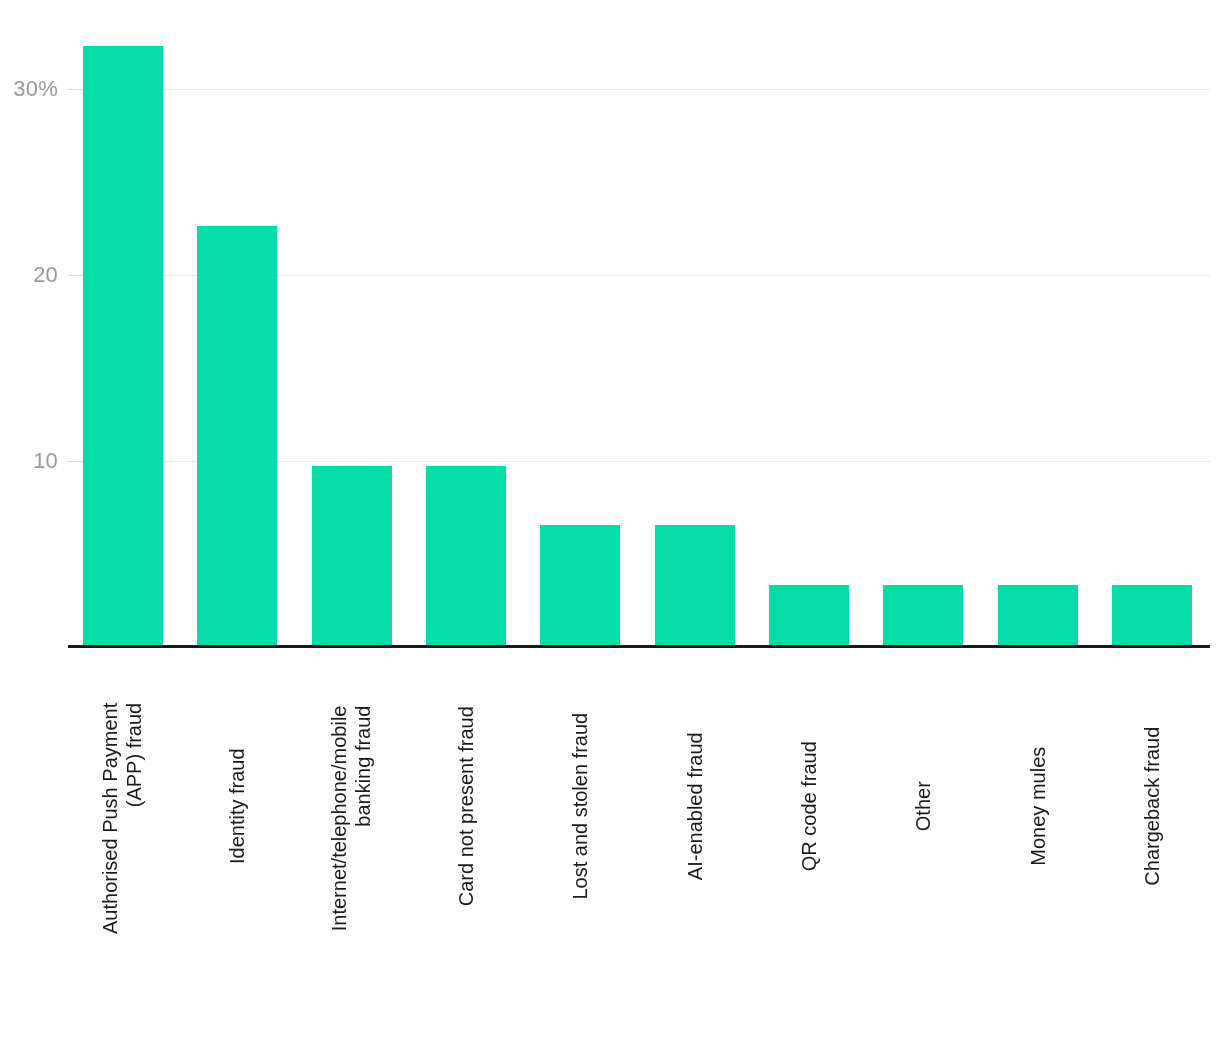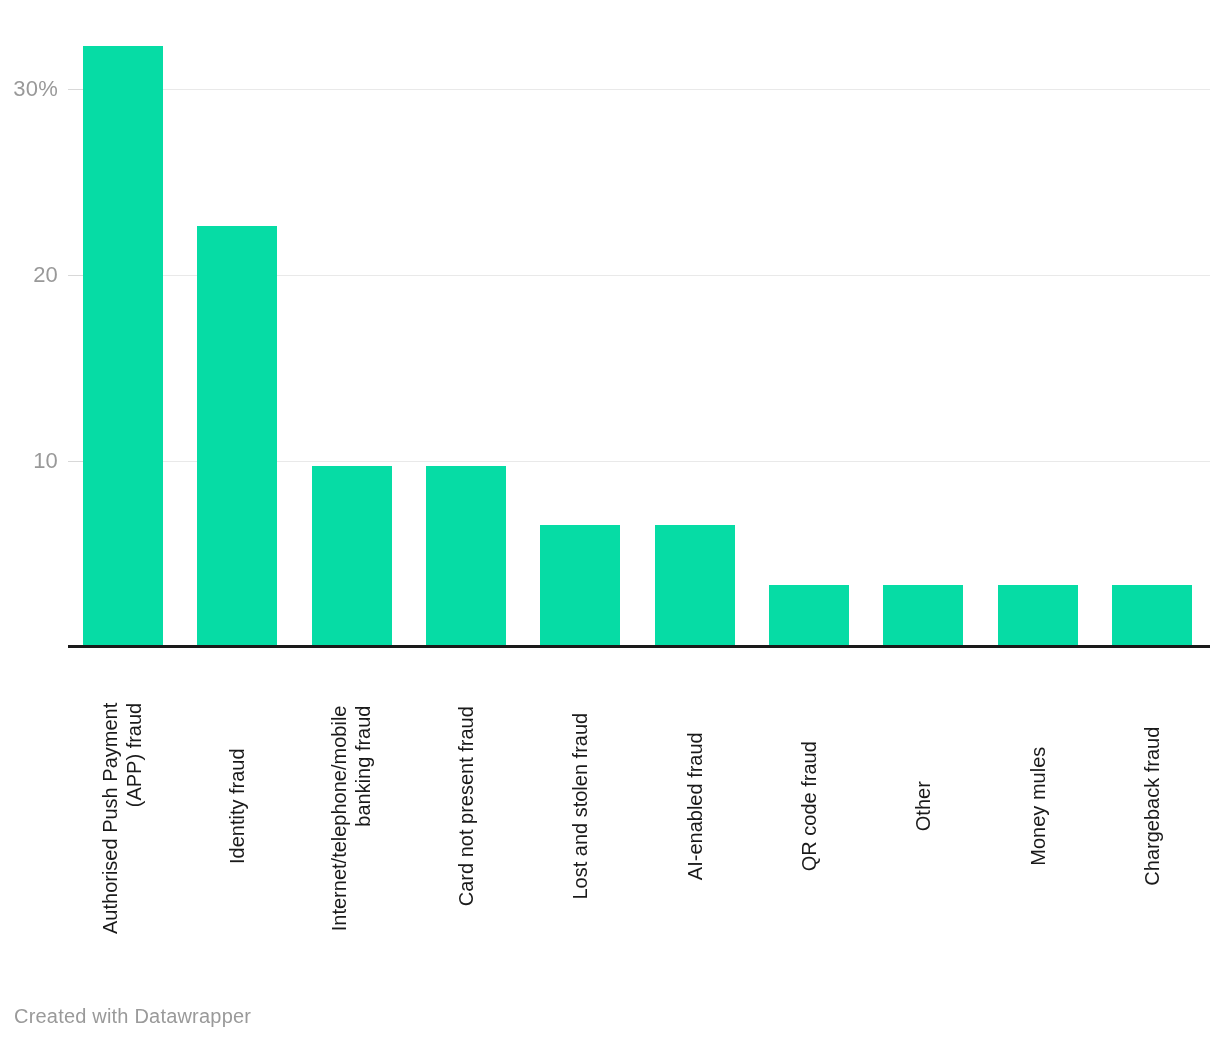--- a/index.html
+++ b/index.html
@@ -192,15 +192,14 @@
       <span class="xlabel-text">Other</span>
     </div>
     <div class="xlabel" style="left:981px;">
       <span class="xlabel-text">Money mules</span>
     </div>
     <div class="xlabel" style="left:1095px;">
       <span class="xlabel-text">Chargeback fraud</span>
     </div>
   </div>
 
-  <div class="footer">Created with Datawrapper</div>
 
 </div>
 
 </body></html>

